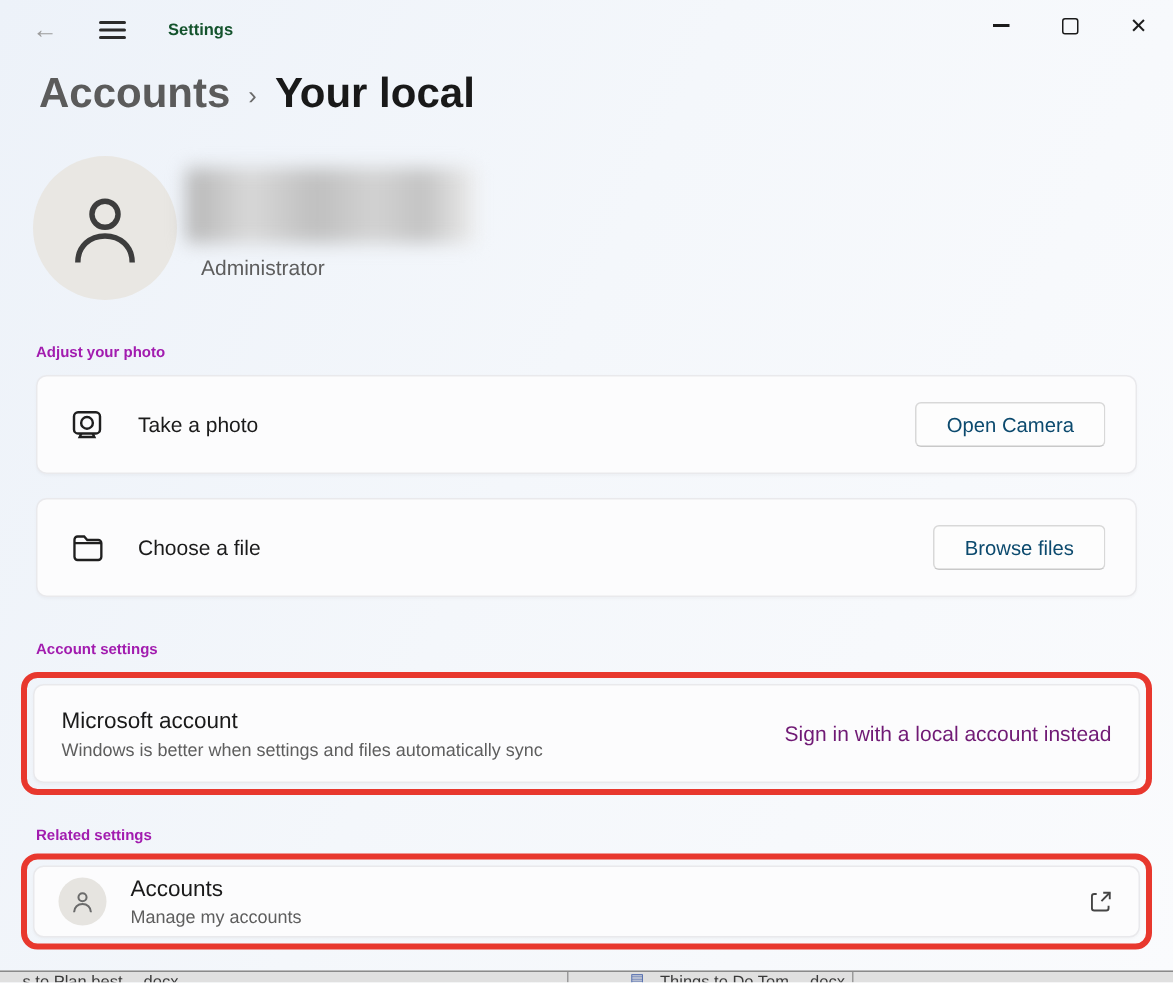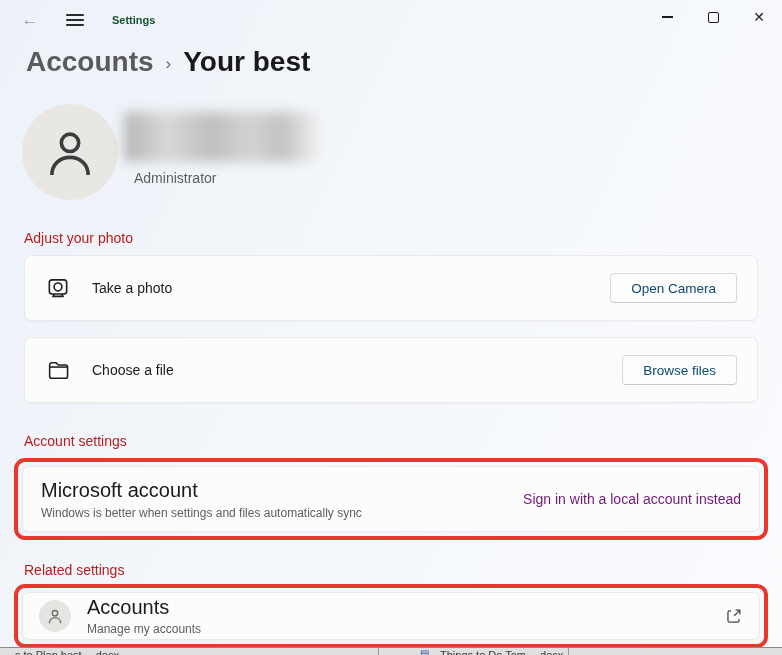--- a/index.html
+++ b/index.html
@@ -33,40 +33,40 @@
   
   .profile { display: flex; margin: 26px 0 0 22px; }
   .avatar-big { width: 96px; height: 96px; border-radius: 50%; background: #e9e7e3; display: flex; align-items: center; justify-content: center; flex: 0 0 auto; }
   .profile-text { margin-left: 6px; display: flex; flex-direction: column; }
   .name-blur { width: 193px; height: 50px; margin-top: 8px; border-radius: 4px;
     background: linear-gradient(90deg, #b5b5b5 0%, #d8d8d8 22%, #bfbfbf 45%, #d2d2d2 65%, #c3c3c3 82%, #ededed 100%);
     filter: blur(6px); }
   .role-label { margin: 8px 0 0 10px; font-size: 14px; color: #5d5d5d; }
 
   
-  .section-header { font-size: 14px; font-weight: 400; color: #b91c1c; margin: 30px 24px 9px 24px; }
+  .section-header { font-size: 10px; font-weight: 700; color: #a21caf; margin: 30px 24px 9px 24px; }
   .section-header.tight { margin-top: 22px; margin-bottom: 6px; }
 
   .card { background: #fcfcfd; border: 1px solid #e9e9ec; border-radius: 7px;
           display: flex; align-items: center; padding: 0 20px; margin: 0 24px;
           box-shadow: 0 1px 2px rgba(0,0,0,0.03); }
   .card.row-card { height: 66px; }
   .card + .card { margin-top: 16px; }
   .row-icon { width: 26px; height: 26px; display: flex; align-items: center; justify-content: center; color: #1f1f1f; flex: 0 0 auto; }
   .row-label { margin-left: 21px; font-size: 14px; color: #1b1b1b; }
   .spacer { flex: 1; }
   .btn { font-family: "Liberation Sans", sans-serif; font-size: 13.5px; color: #0c4a6e;
          background: #fdfdfd; border: 1px solid #d8d8d8; border-bottom-color: #c9c9c9;
          border-radius: 4px; height: 30px; padding: 0 20px; }
 
   .red-box { border: 4px solid #e8382e; border-radius: 11px; margin: 0 14px; padding: 4px; }
   .red-box .card { margin: 0; width: 100%; }
   .card.ms-card { height: 66px; padding: 0 18px; }
   .two-line { display: flex; flex-direction: column; }
-  .row-title { font-size: 20px; color: #1a1a1a; }
+  .row-title { font-size: 15px; color: #1a1a1a; }
   .row-sub { font-size: 12px; color: #5e5e5e; margin-top: 4px; }
   .link { font-size: 14px; color: #701a75; }
 
   .card.rel-card { height: 48px; padding: 0 16px; }
   .avatar-small { width: 32px; height: 32px; border-radius: 50%; background: #e6e4e0; display: flex; align-items: center; justify-content: center; flex: 0 0 auto; }
   .rel-text { margin-left: 16px; }
   .rel-text .row-sub { margin-top: 3px; }
   .ext-icon { width: 20px; height: 20px; color: #454545; display: flex; align-items: center; justify-content: center; }
 
   
@@ -100,21 +100,21 @@
       <span class="glyph-max"></span>
     </div>
   <div class="win-btn">
       <span class="glyph-close">✕</span>
     </div>
 </div>
 
 <div class="breadcrumb">
   <span class="crumb-root">Accounts</span>
   <span class="crumb-sep">›</span>
-  <span class="crumb-current">Your best</span>
+  <span class="crumb-current">Your local</span>
 </div>
 
 <div class="profile">
   <div class="avatar-big">
     <svg width="58" height="58" viewBox="0 0 24 24" fill="none" stroke="#3d3d3d" stroke-width="1.5">
       <circle cx="12" cy="8.2" r="3.6"></circle>
       <path d="M4.5 21.5c0-4.5 3.4-7.3 7.5-7.3s7.5 2.8 7.5 7.3"></path>
     </svg>
   </div>
   <div class="profile-text">

